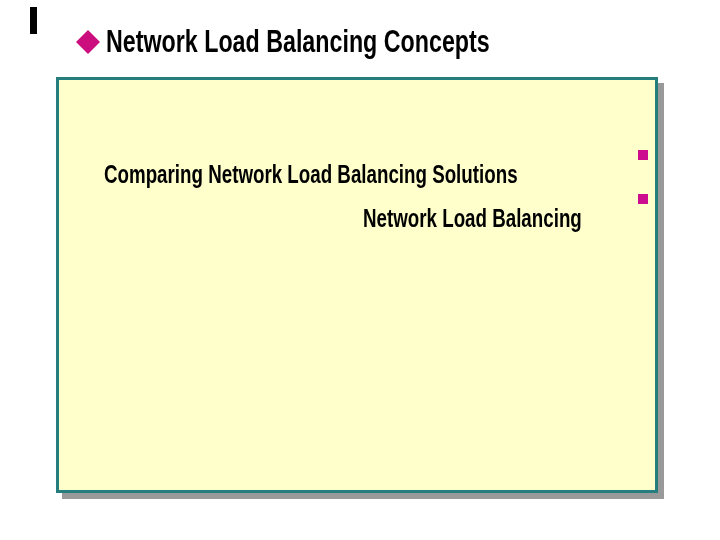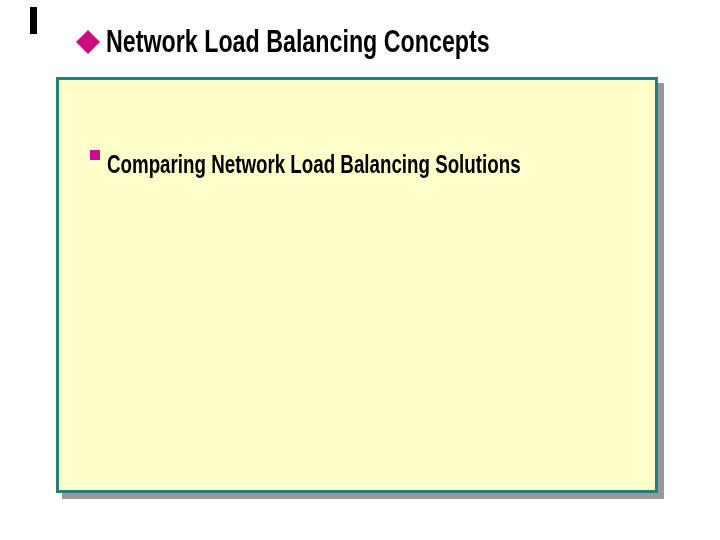--- a/index.html
+++ b/index.html
@@ -49,24 +49,25 @@
     left: 56px; top: 77px;
     width: 596px; height: 340px;
     padding-top: 70px;
     background: #ffffcc;
     border: 3px solid #267d7d;
     box-shadow: 6px 6px 0 0 #999999;
   }
 
   .bullet-item {
     display: flex;
-    align-items: flex-start;
+    align-items: flex-end;
     height: 25px;
-    padding-left: 31px;
+    padding-left: 44px;
     margin-bottom: 19px;
+    flex-direction: column;
   }
   .square-bullet-icon {
     width: 10px; height: 10px;
     flex: 0 0 auto;
     background: #cc0d8f;
     margin-right: 7px;
   }
   .bullet-label {
     font-size: 25px;
     font-weight: bold;
@@ -84,13 +85,17 @@
 <div class="title-row">
   <span class="diamond-icon"></span>
   <h1 class="title-text">Network Load Balancing Concepts</h1>
 </div>
 
 <div class="content-box">
   <div class="bullet-item">
     <span class="square-bullet-icon"></span>
     <span class="bullet-label">Comparing Network Load Balancing Solutions</span>
   </div>
+  <div class="bullet-item">
+    <span class="square-bullet-icon"></span>
+    <span class="bullet-label">Network Load Balancing</span>
+  </div>
 </div>
 
 </body></html>

